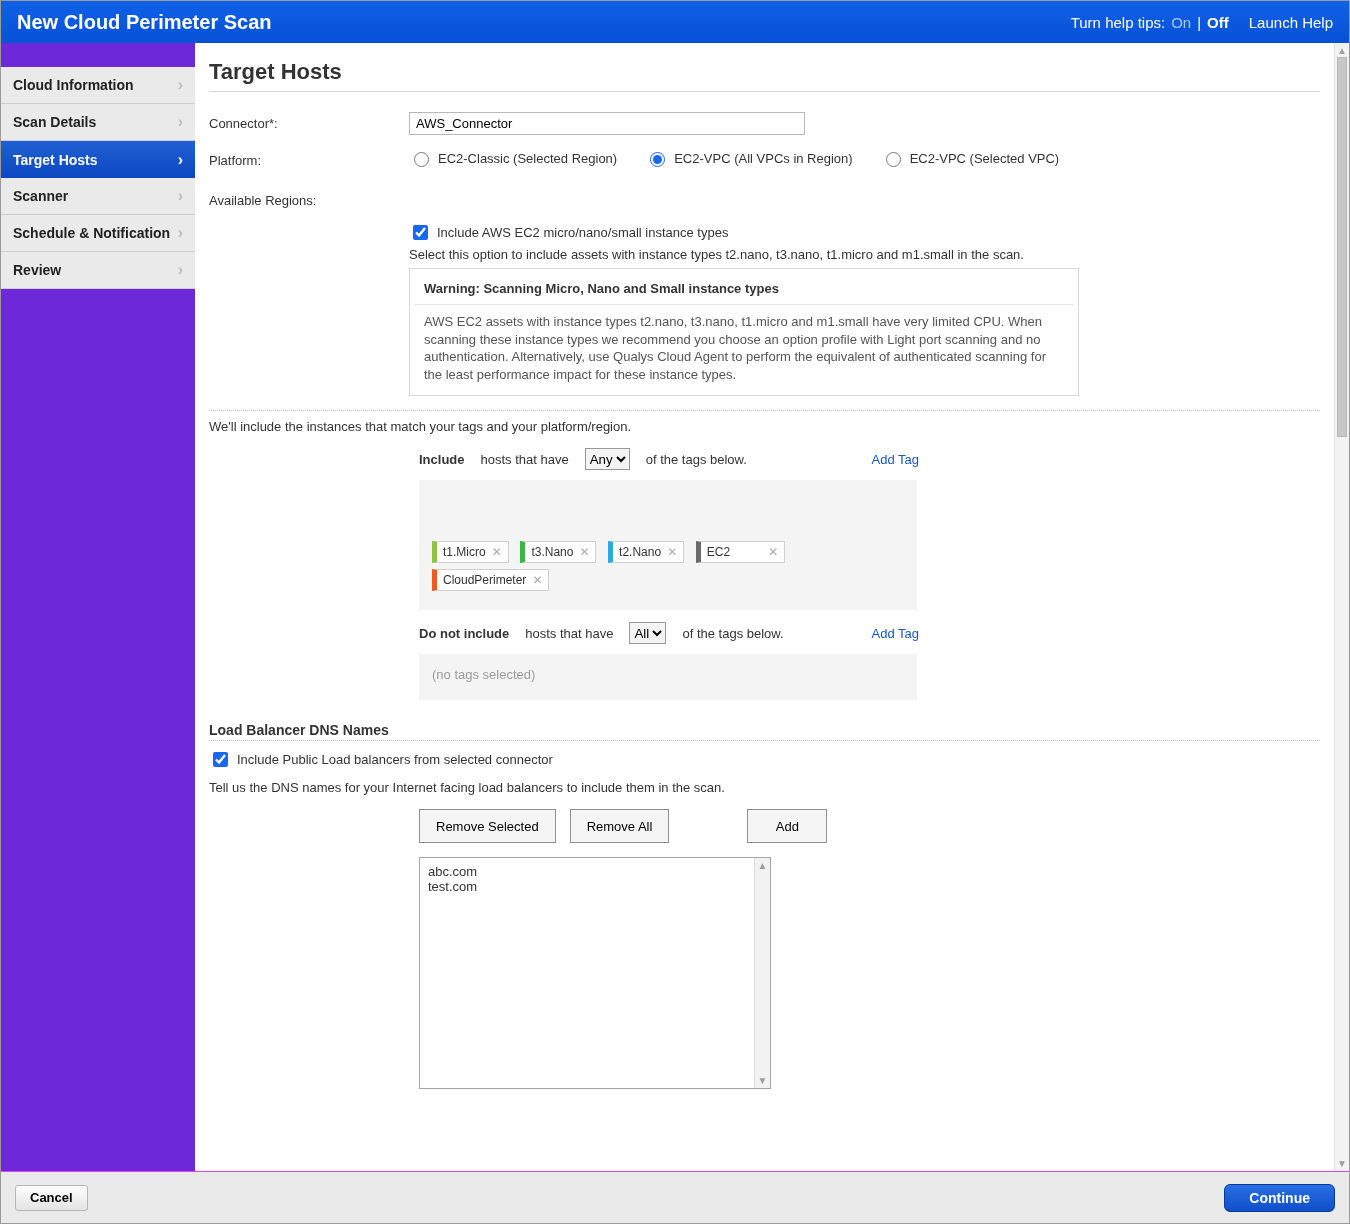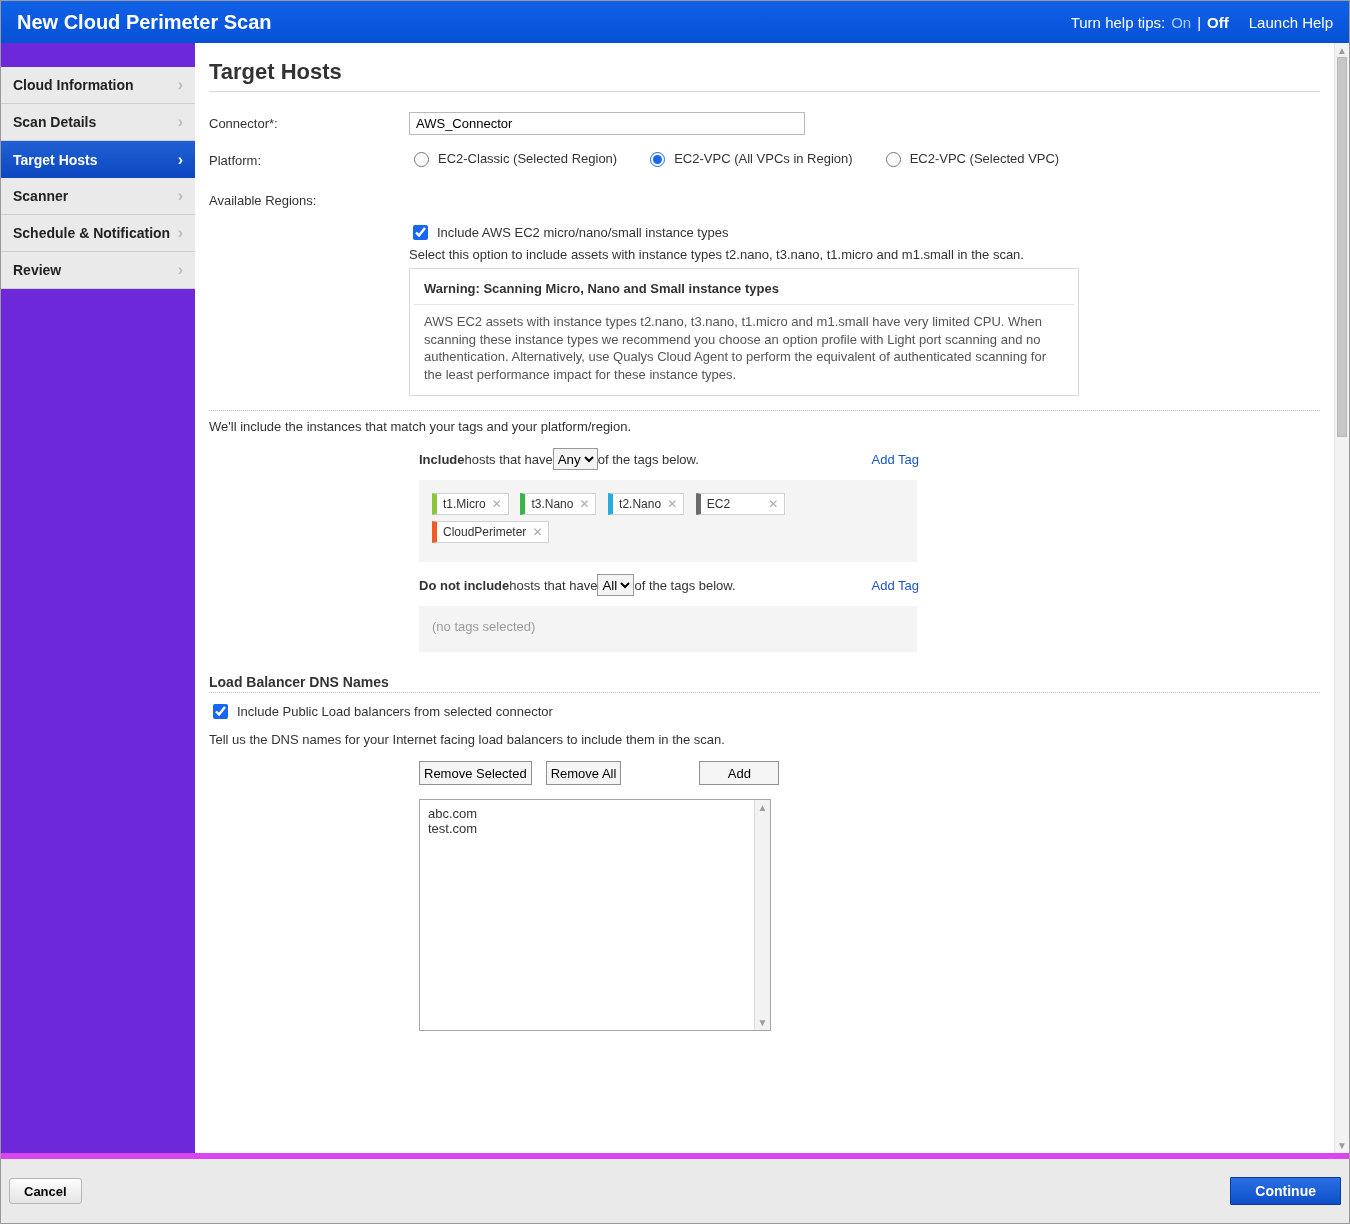--- a/index.html
+++ b/index.html
@@ -58,65 +58,65 @@
   .sub { color:#333; margin-top:4px; }
 
   .warnbox { border:1px solid #d9d9d9; padding:4px; margin-top:6px; }
   .warnbox .whd { font-weight:bold; padding:8px 10px; border-bottom:1px solid #e6e6e6; }
   .warnbox .wbd { padding:8px 10px; color:#555; line-height:1.35; }
 
   h3.subsection { font-size:14px; font-weight:bold; margin:22px 0 2px 0; }
   .dotrule { border-bottom:1px dotted #bcbcbc; height:0; margin-bottom:8px; }
   .hint { margin-bottom:14px; }
   .tagsection-row { display:flex; align-items:center; gap:6px; margin-bottom:10px; justify-content:space-between; }
-  .tagsection-row .left { display:flex; align-items:center; gap:0; }
+  .tagsection-row .left { display:flex; align-items:center; gap:16px; }
   select.inline { height:22px; border:1px solid #999; background:#f4f4f4; }
   .addtag { color:#1a56c5; font-size:13px; cursor:pointer; }
 
   .tagbox { background:#f4f4f4; border:1px solid #f4f4f4; padding:12px; min-height:46px; margin-bottom:12px; width:498px; }
   .tag {
     display:inline-flex; align-items:center; height:22px; background:#fff;
     border:1px solid #d1d1d1; border-left-width:5px; padding:0 6px 0 6px; margin:0 8px 6px 0;
     font-size:12px;
   }
   .tag .x { color:#aaa; margin-left:6px; cursor:pointer; }
   .tag.c1{ border-left-color:#8cc63f; }
   .tag.c2{ border-left-color:#39b54a; }
-  .tag.c3{ border-left-color:#29abe2; }
+  .tag.c3{ border-left-color:#29abe2;margin-top:48px; }
   .tag.c4{ border-left-color:#6b6b6b;gap:32px; }
   .tag.c5{ border-left-color:#f15a24; }
   .empty-tags { color:#9c9c9c; }
 
   .field-indent { margin-left:210px; }
 
   .btnrow { display:flex; gap:14px; align-items:center; }
   button.std {
-    background:#f5f5f5; border:1px solid #8f8f8f; height:24px; padding:0 4px; font-size:13px; cursor:pointer;
+    background:#f5f5f5; border:1px solid #8f8f8f; height:34px; padding:0 16px; font-size:13px; cursor:pointer;
   }
   button.std.wide { width:80px; }
 
   .listbox {
     width:352px; height:232px; border:1px solid #a6a6a6; position:relative; padding:6px 0 0 8px;
     display:flex; flex-direction:column; font-size:13px;
   }
   .listbox .inner-track { position:absolute; right:0; top:0; bottom:0; width:16px; background:#f2f2f2; border-left:1px solid #dcdcdc; }
   .listbox .ia { position:absolute; left:0; right:0; text-align:center; color:#9e9e9e; font-size:10px; }
   .listbox .ia.top{ top:2px; } .listbox .ia.bottom{ bottom:2px; }
 
   
   .footer {
-    height:70px; background:#eaeaea; border-top:6px solid #d946ef;
-    display:flex; align-items:center; justify-content:space-between; padding:0 8px;
+    height:52px; background:#eaeaea; border-top:1px solid #d946ef;
+    display:flex; align-items:center; justify-content:space-between; padding:0 14px;
   }
   .btn-cancel {
     background:linear-gradient(#fdfdfd,#e4e4e4); border:1px solid #b5b5b5; border-radius:3px;
     height:26px; padding:0 14px; font-weight:bold; font-size:13px; cursor:pointer;
   }
   .btn-continue {
-    background:linear-gradient(#2a6fe3,#0e4fc9); border:1px solid #093a98; border-radius:1px;
+    background:linear-gradient(#2a6fe3,#0e4fc9); border:1px solid #093a98; border-radius:6px;
     color:#fff; height:28px; padding:0 24px; font-weight:bold; font-size:14px; cursor:pointer;
   }
 
   .radio-label { display:flex; align-items:center; gap:6px; }
   label { cursor:pointer; }
 </style>
 </head>
 <body>
 
 <div class="titlebar">

